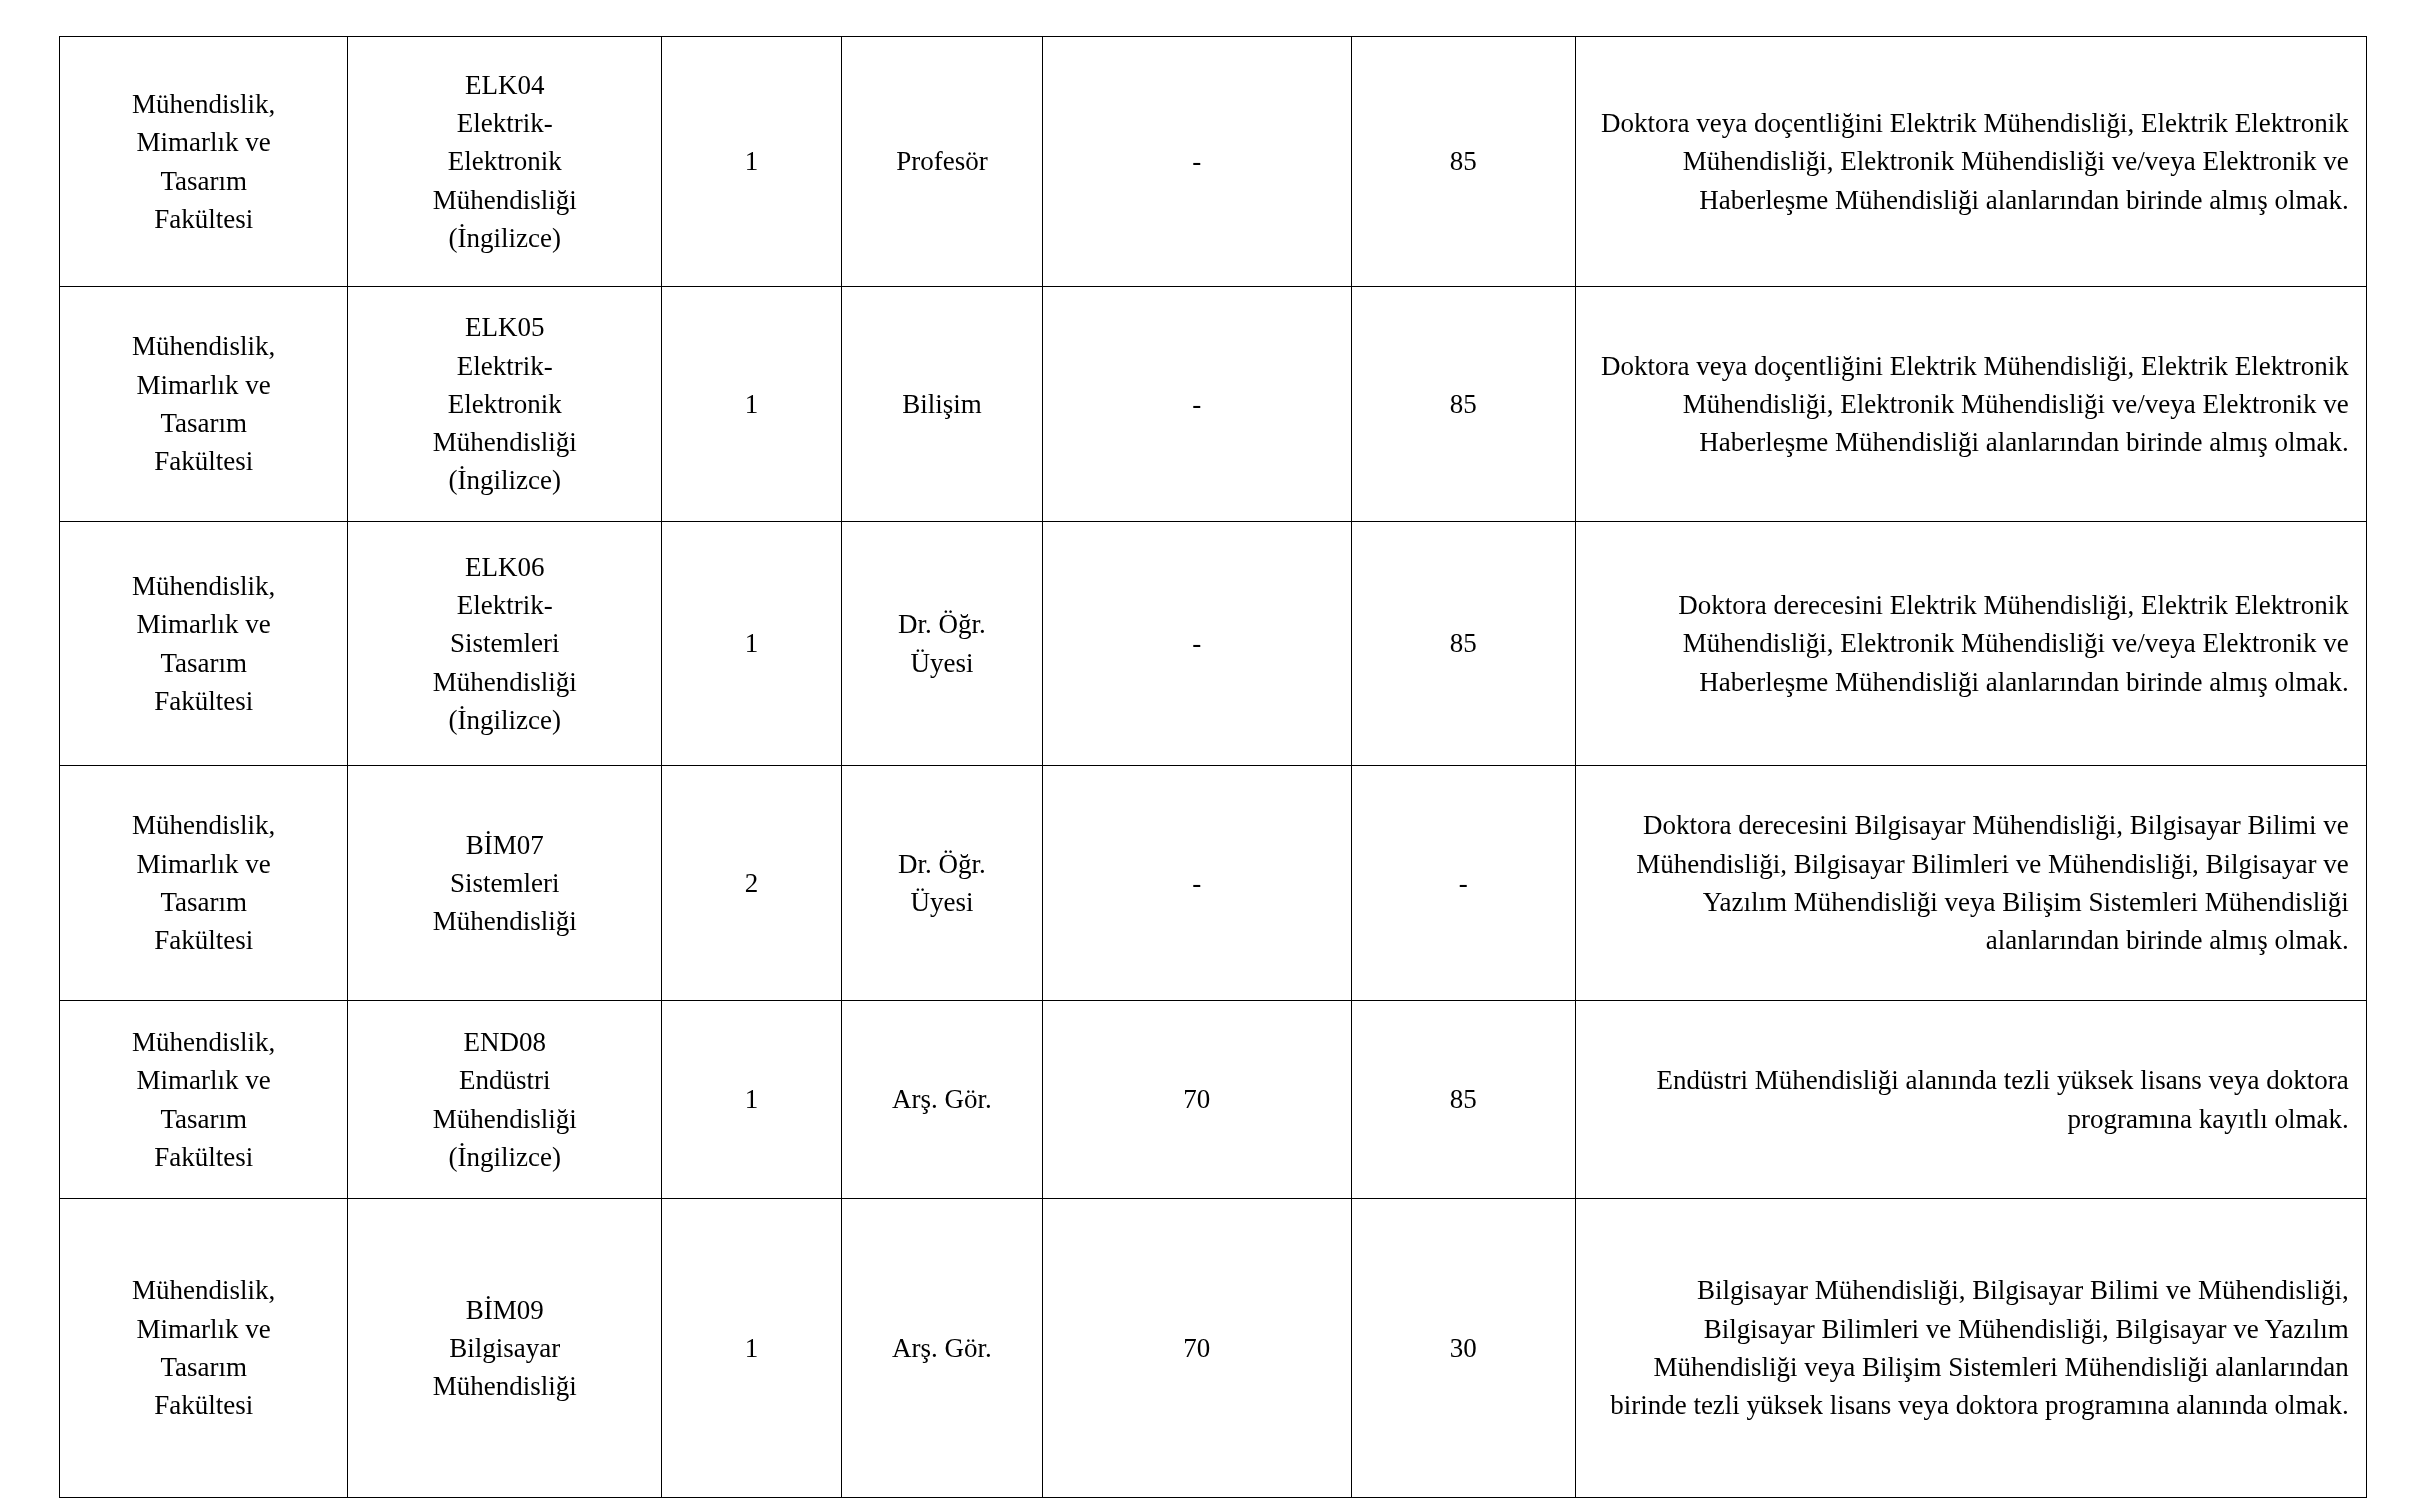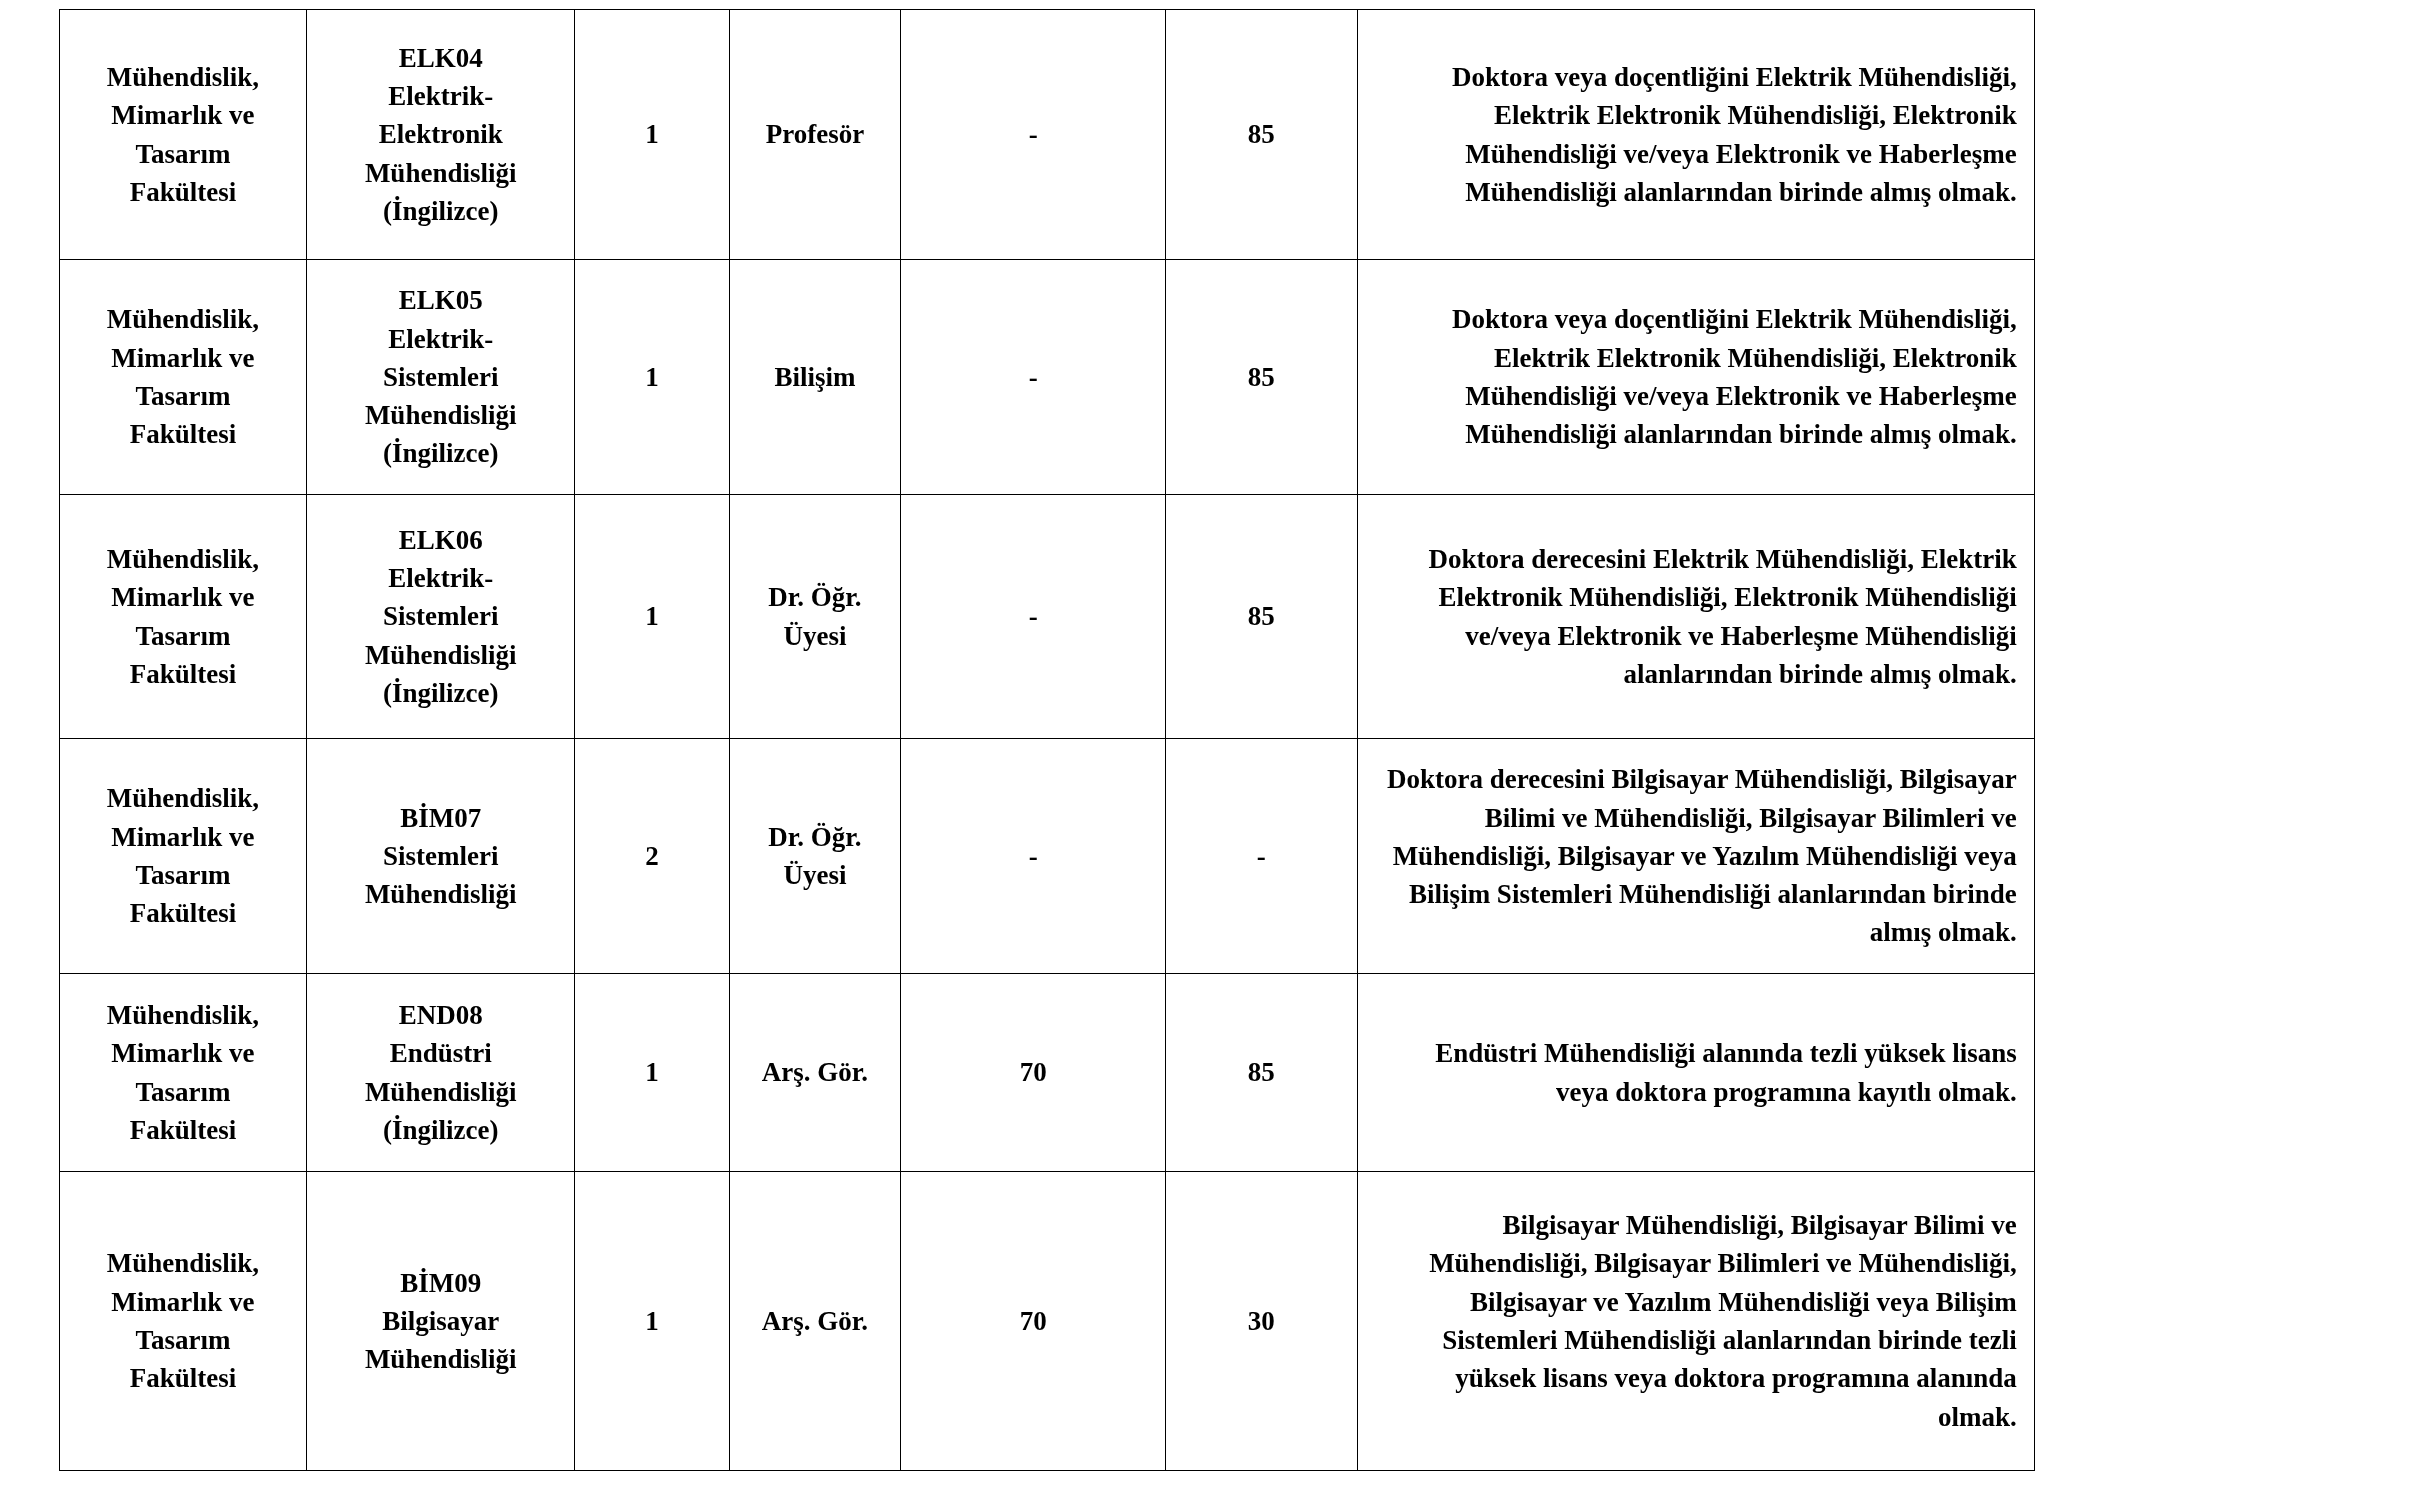--- a/index.html
+++ b/index.html
@@ -10,23 +10,22 @@
   body {
     width: 2426px;
     height: 1512px;
     position: relative;
     font-family: "Liberation Serif", serif;
     color: #000000;
   }
   .doc-table-wrap {
     position: absolute;
     left: 59px;
-    top: 9px;
-    width: 1976px;
-    font-weight: bold;
+    top: 36px;
+    width: 2308px;
   }
   table.positions {
     border-collapse: collapse;
     width: 100%;
     table-layout: fixed;
     font-size: 27px;
     line-height: 1.42;
   }
   table.positions td {
     border: 1.6px solid #000000;
@@ -81,21 +80,21 @@
         <td>85</td>
         <td class="desc">Doktora veya doçentliğini Elektrik Mühendisliği, Elektrik Elektronik Mühendisliği, Elektronik Mühendisliği ve/veya Elektronik ve Haberleşme Mühendisliği alanlarından birinde almış olmak.</td>
       </tr>
       <tr class="r2">
         <td>Mühendislik,
 Mimarlık ve
 Tasarım
 Fakültesi</td>
         <td>ELK05
 Elektrik-
-Sistemleri
+Elektronik
 Mühendisliği
 (İngilizce)</td>
         <td>1</td>
         <td>Bilişim</td>
         <td>-</td>
         <td>85</td>
         <td class="desc">Doktora veya doçentliğini Elektrik Mühendisliği, Elektrik Elektronik Mühendisliği, Elektronik Mühendisliği ve/veya Elektronik ve Haberleşme Mühendisliği alanlarından birinde almış olmak.</td>
       </tr>
       <tr class="r3">
         <td>Mühendislik,

